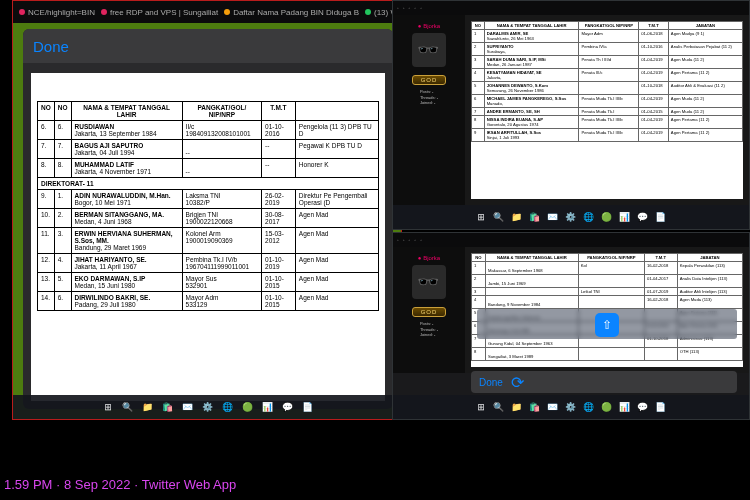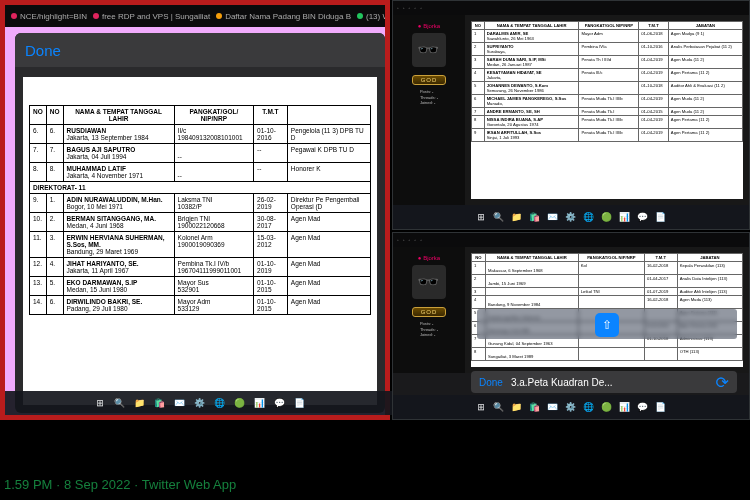--- a/index.html
+++ b/index.html
@@ -12,24 +12,24 @@
     color: #e7e9ea;
   }
   .stage {
     position: relative;
     width: 750px;
     height: 500px;
     background: #000;
   }
   .left-panel {
     position: absolute;
-    left: 0; top: 0;
+    left: 12px; top: 0;
     width: 390px; height: 420px;
-    background: #f0abfc;
-    border: 5px solid #b91c1c;
+    background: #4d7c0f;
+    border: 1px solid #b91c1c;
   }
   .browser-tabs {
     height: 22px;
     background: #0b0b0c;
     display: flex;
     align-items: center;
     font-size: 8px;
     gap: 6px;
     padding: 0 6px;
     color: #aaa;
@@ -154,21 +154,21 @@
   .doc-title-sm .done { color:#0a84ff; font-size:10px;}
   .doc-title-sm .name { color:#fff; font-size:10px; white-space:nowrap; overflow:hidden; text-overflow:ellipsis; flex:1;}
   .share-btn {
     position:absolute; bottom:30px; left:50%; transform:translateX(-50%);
     width:24px; height:24px; border-radius:5px;
     background:#0a84ff; display:flex; align-items:center; justify-content:center;
     color:#fff; font-size:12px;
   }
   .tweet-meta {
     position:absolute; left:4px; bottom:8px;
-    font-size:13px; color:#15803d;
+    font-size:13px; color:#d946ef;
   }
   .tweet-meta span.sep::before { content:" · "; }
   .blur-ovl {
     position:absolute; bottom:28px; left:6px; right:6px; height:30px;
     background: rgba(40,50,70,0.5);
     backdrop-filter: blur(2px);
     border-radius:3px;
   }
 </style>
 </head>
@@ -501,21 +501,20 @@
             </tbody>
         </table>
         <div class="blur-ovl"></div>
         <div class="share-btn">
           <span>⇧</span>
         </div>
       </div>
     </div>
     <div class="doc-title-sm" style="position:absolute; bottom:22px; left:72px; right:6px;">
       <span class="done">Done</span>
-      <span class="name">3.a.Peta Kuadran De...</span>
       <span style="color:#0a84ff">⟳</span>
     </div>
     <div class="right-taskbar" id="tb-rb">
         <div class="tb-icon">⊞</div>
         <div class="tb-icon">🔍</div>
         <div class="tb-icon">📁</div>
         <div class="tb-icon">🛍️</div>
         <div class="tb-icon">✉️</div>
         <div class="tb-icon">⚙️</div>
         <div class="tb-icon">🌐</div>

